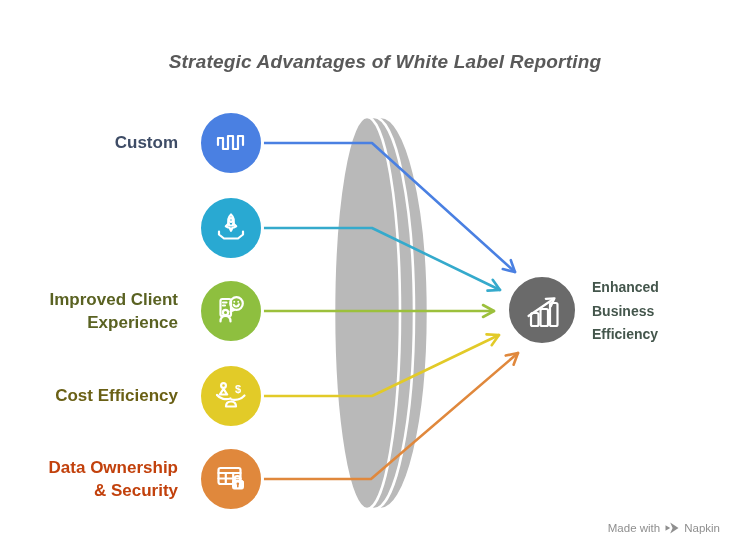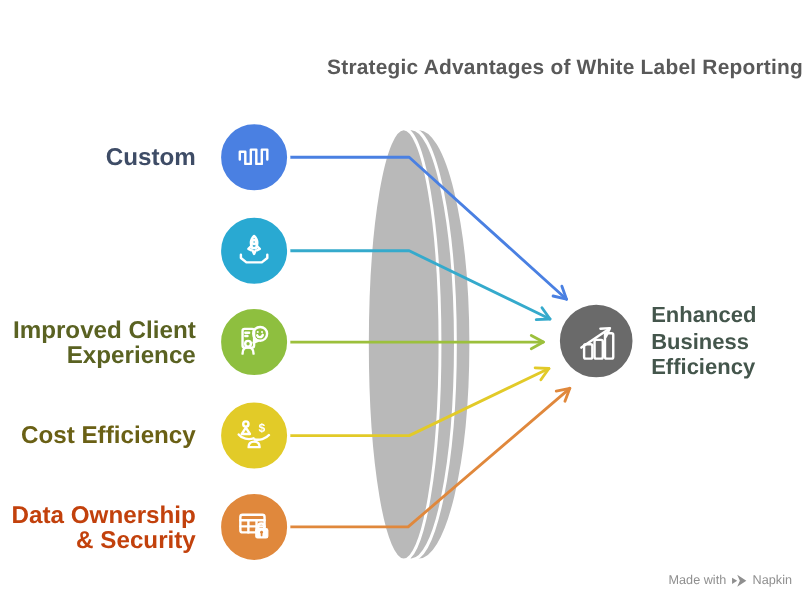--- a/index.html
+++ b/index.html
@@ -6,32 +6,32 @@
   #canvas{
     position:relative;
     width:732px;height:558px;
     background:#ffffff;
     font-family:"Liberation Sans", sans-serif;
     overflow:hidden;
   }
   #diagram-svg{position:absolute;left:0;top:0;}
   .title{
     position:absolute;left:40px;top:51px;width:690px;
-    text-align:right;font-size:19px;font-weight:600;letter-spacing:.2px;
+    text-align:center;font-size:19px;font-weight:600;letter-spacing:.2px;font-style:italic;
   }
   .adv-label{
     position:absolute;right:554px;width:170px;height:68px;
     display:flex;flex-direction:column;justify-content:center;align-items:flex-end;
-    font-size:22px;font-weight:700;line-height:23.5px;text-align:right;
+    font-size:17px;font-weight:700;line-height:23.5px;text-align:right;
   }
   .adv-label span{display:block;}
   .outcome-label{
     position:absolute;left:592px;top:276px;width:130px;
     display:flex;flex-direction:column;
-    font-size:20px;font-weight:700;line-height:23.5px;text-align:left;
+    font-size:14px;font-weight:700;line-height:23.5px;text-align:left;
   }
   .footer{
     position:absolute;right:12px;top:522px;
     display:flex;align-items:center;gap:5px;
     font-size:11.5px;font-weight:400;
   }
   .footer .brand{font-weight:400;}
   .icon-stroke{fill:none;stroke:#fff;stroke-width:2.2;stroke-linecap:round;stroke-linejoin:round;}
   .conn{fill:none;stroke-width:2.6;stroke-linecap:round;stroke-linejoin:round;}
 </style>

